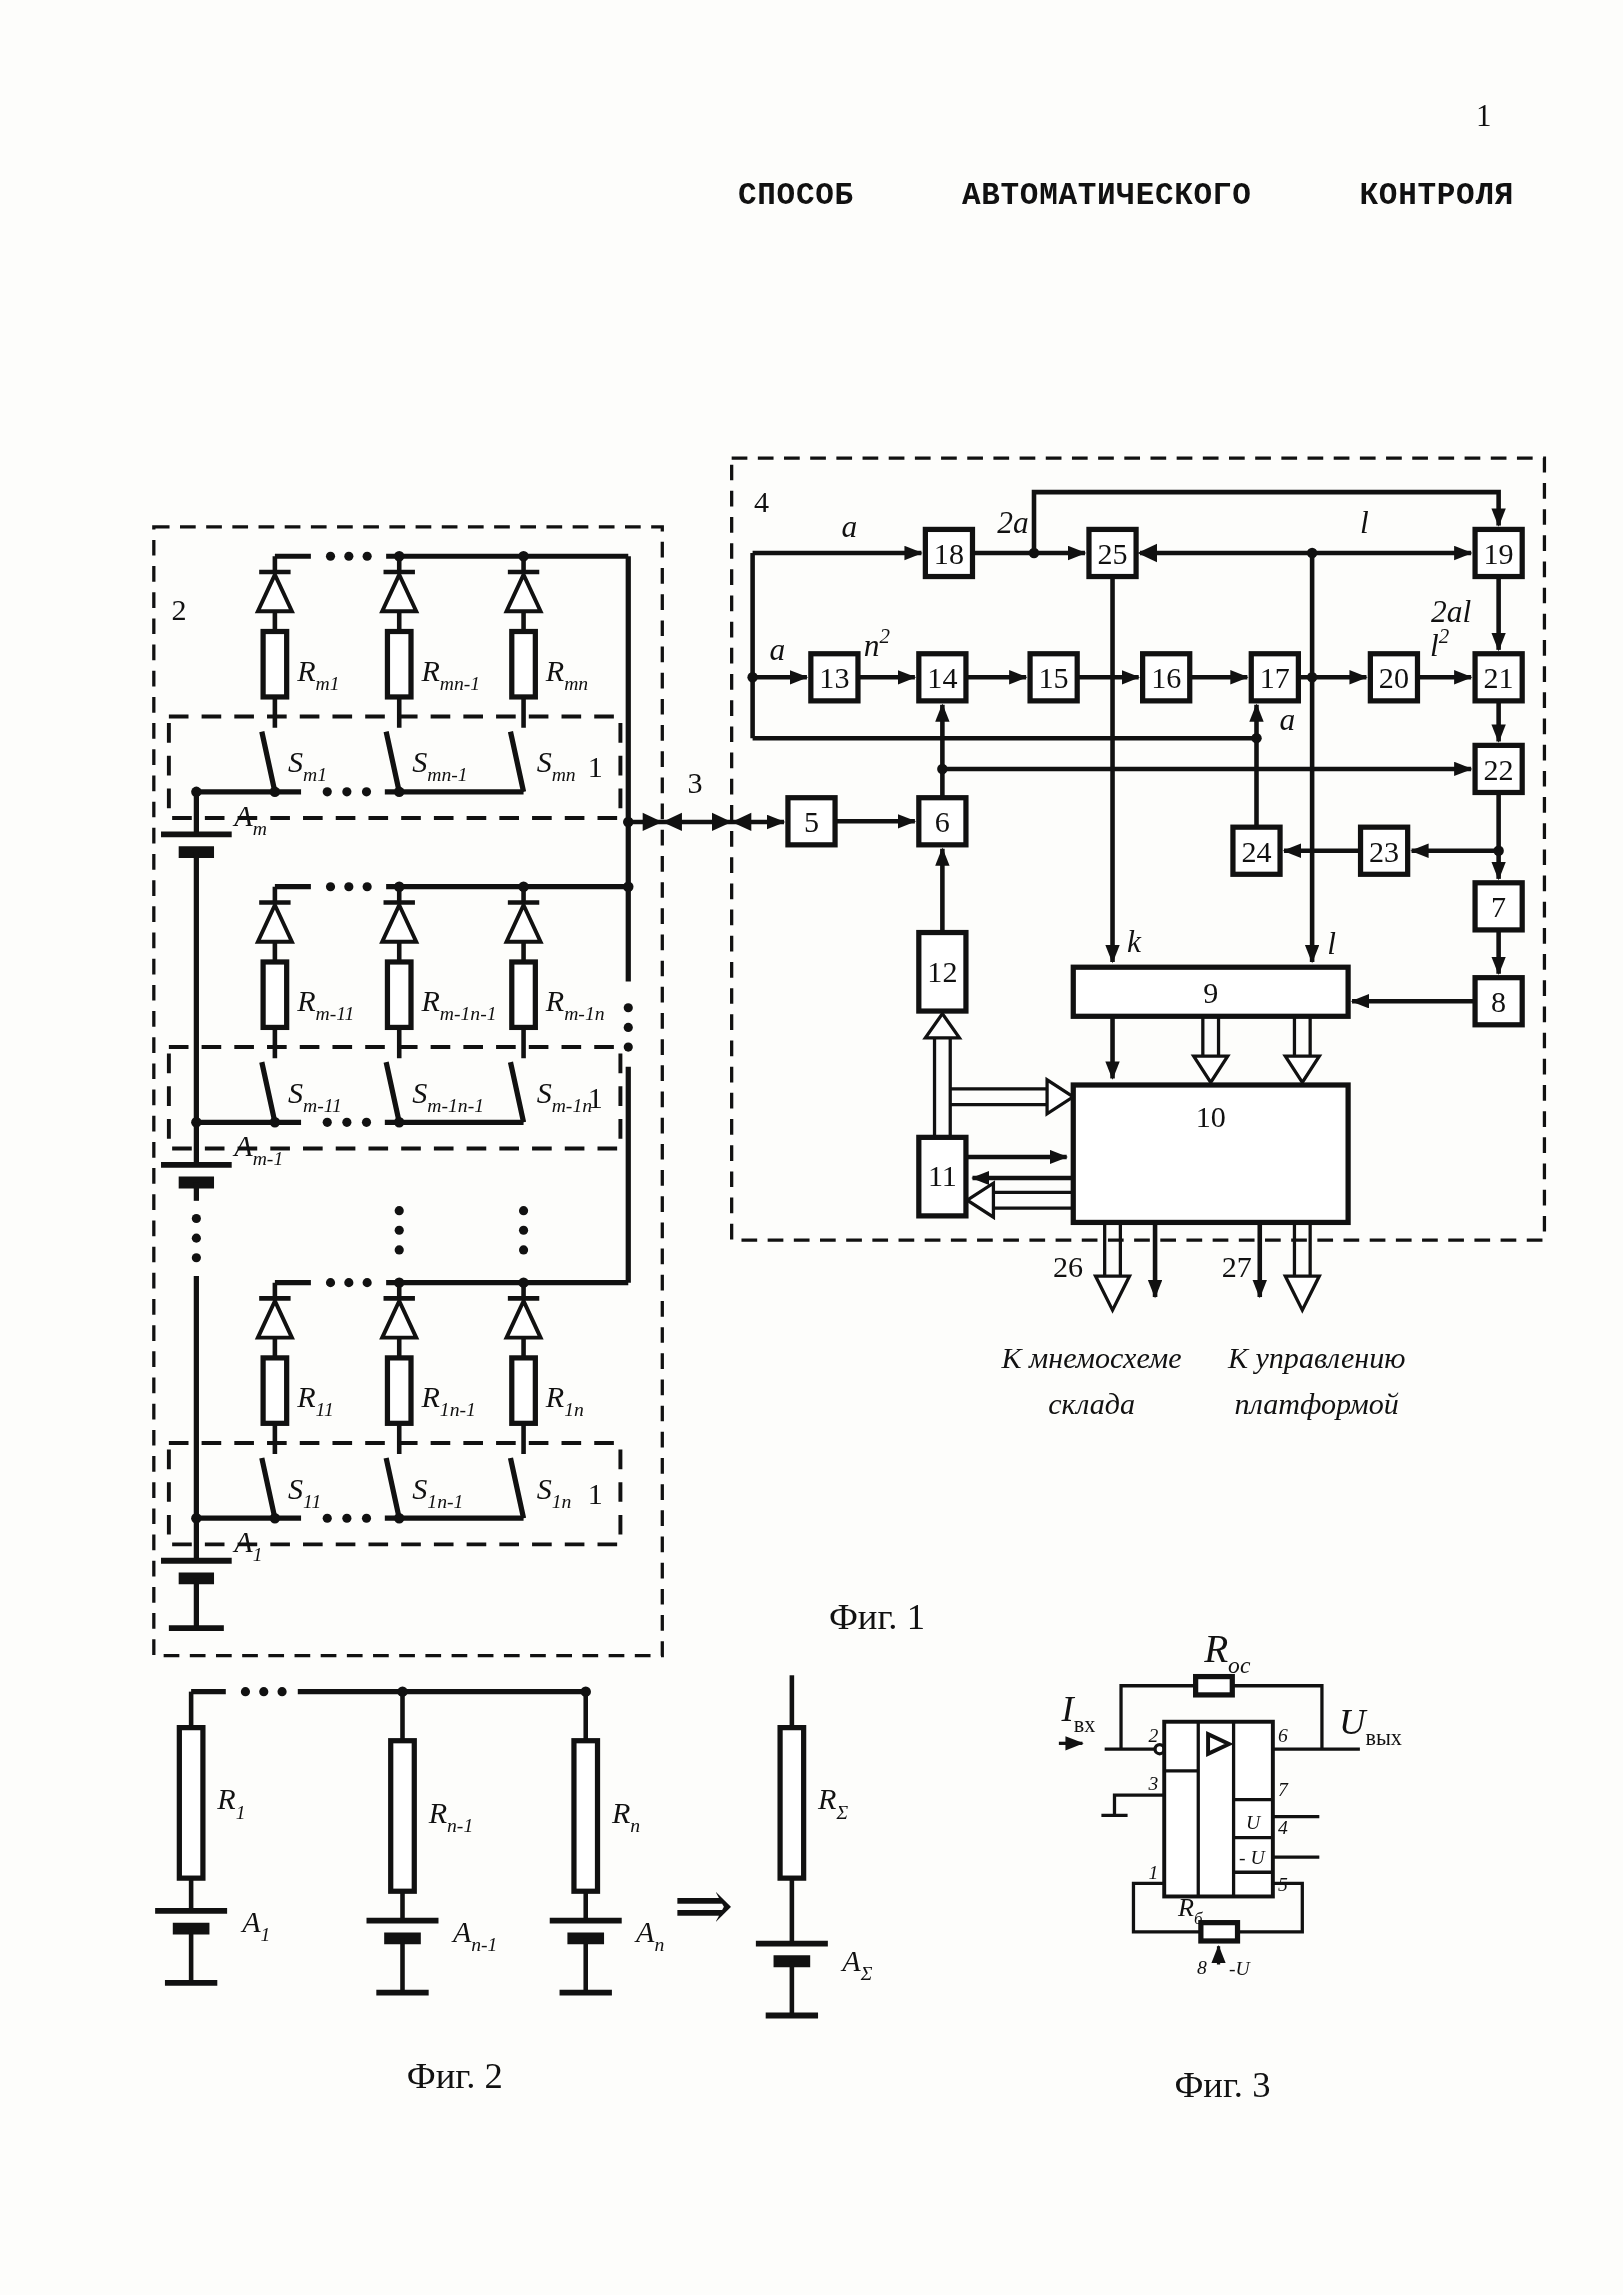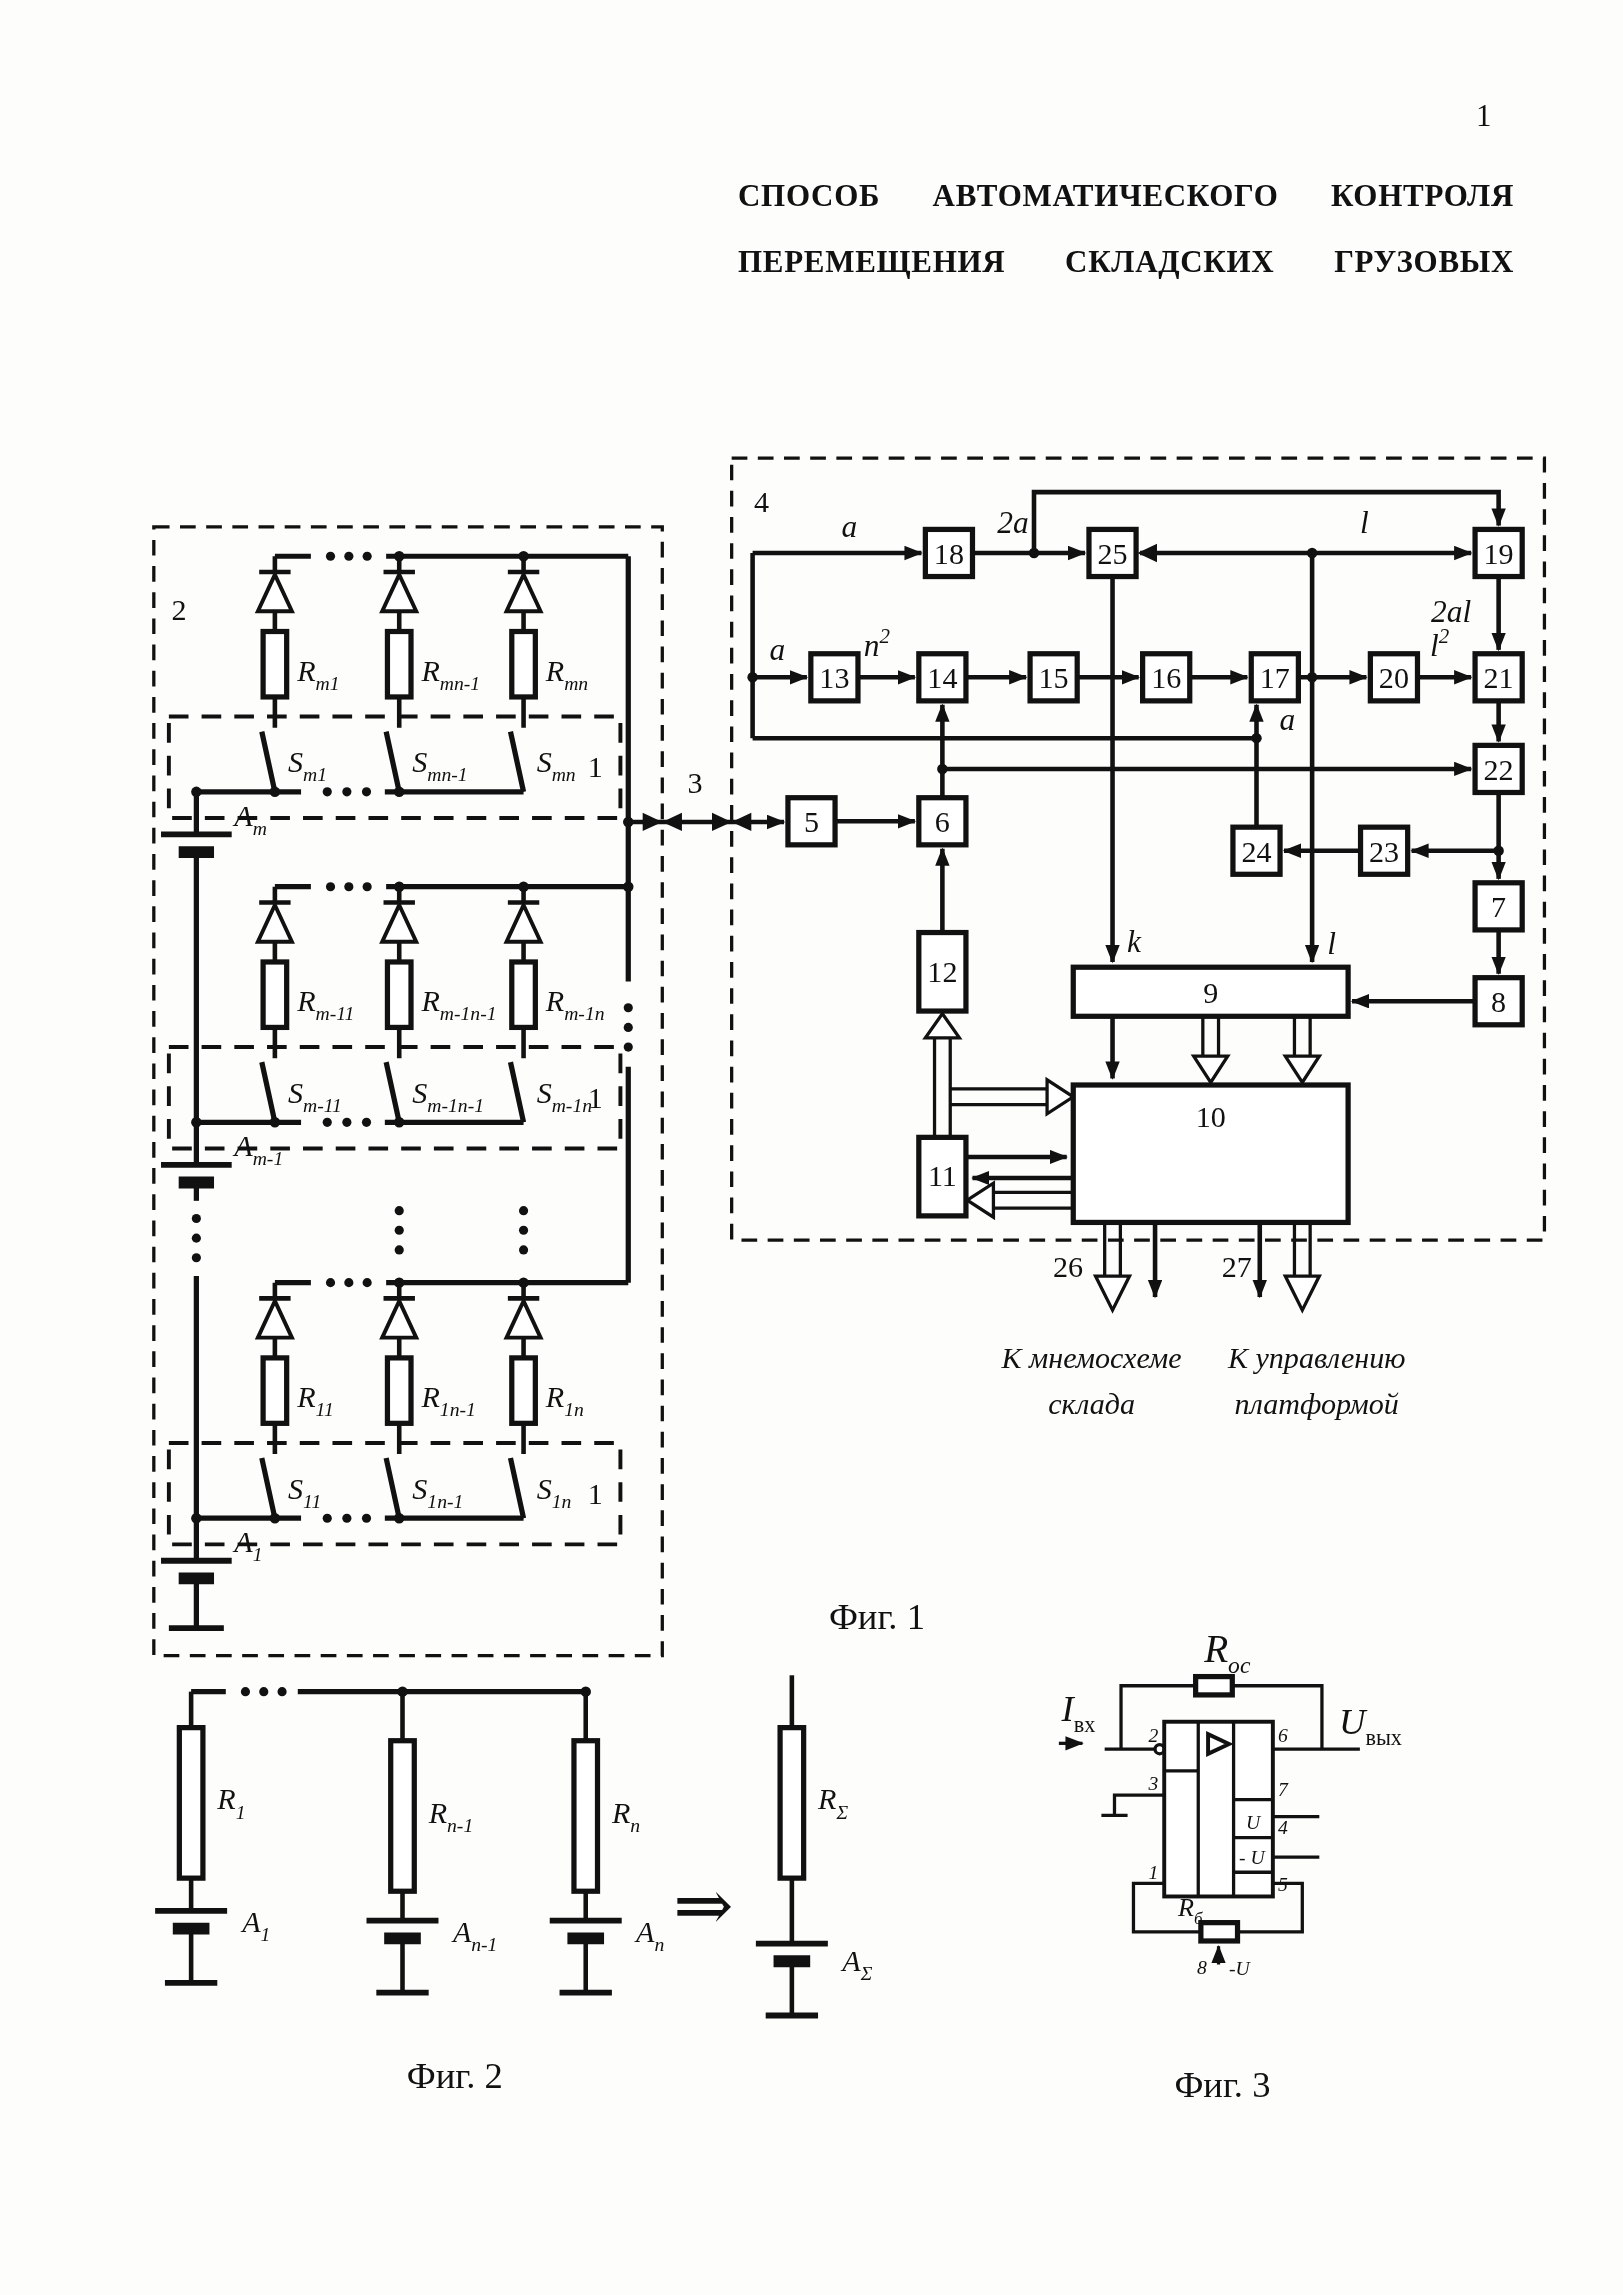--- a/index.html
+++ b/index.html
@@ -1,20 +1,20 @@
 <!DOCTYPE html>
 <html style="font-size:10.5px"><head>
 <meta charset="utf-8">
 <style>
   html,body{margin:0;padding:0;background:#888;}
   .page{position:relative;width:1623px;height:2295px;background:#fdfdfb;font-family:"Liberation Serif","DejaVu Serif",serif;color:#111;}
   svg{position:absolute;left:0;top:0;}
   .pageno{position:absolute;left:1476px;top:98px;font-size:31px;}
   .titleblock{position:absolute;left:738px;top:178px;width:776px;font-size:31px;font-weight:bold;letter-spacing:0.7px;}
-  .tline{height:66px;text-align:justify;}
+  .tline{height:66px;text-align:justify;font-family:Liberation Mono, monospace;}
   .tline::after{content:"";display:inline-block;width:100%;height:0;}
   .tlast{height:66px;}
   text{fill:#111;}
   .blk{fill:#fff;stroke:#111;stroke-width:8;}
   .bignum{font-size:46px;}
   .sig{font-size:48px;font-style:italic;}
   .cap{font-size:56px;}
   .w7{stroke:#111;stroke-width:7;fill:none;}
   .w8{stroke:#111;stroke-width:8;fill:none;}
   .w5{stroke:#111;stroke-width:5;fill:none;}
@@ -30,21 +30,20 @@
 </style>
 </head>
 <body>
 
 <div class="page">
 
   <div class="pageno">1</div>
 
   <div class="titleblock">
     <div class="tline">СПОСОБ АВТОМАТИЧЕСКОГО КОНТРОЛЯ</div>
-    <div class="tline">ПЕРЕМЕЩЕНИЯ СКЛАДСКИХ ГРУЗОВЫХ</div>
   </div>
 
   <svg width="1623" height="2295" viewBox="0 0 2480 3507">
     <defs>
       <marker id="ah" markerWidth="32" markerHeight="24" refX="26" refY="11" orient="auto" markerUnits="userSpaceOnUse">
         <path d="M0,0 L28,11 L0,22 Z" fill="#111"></path>
       </marker>
     </defs>
 
     <g>

